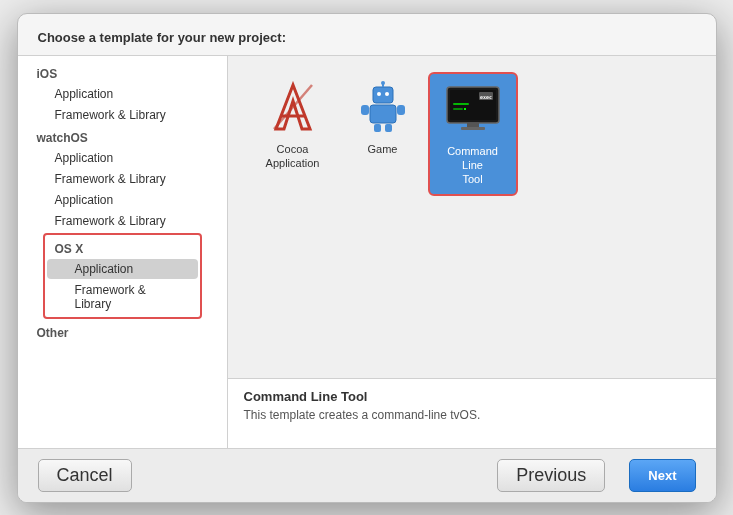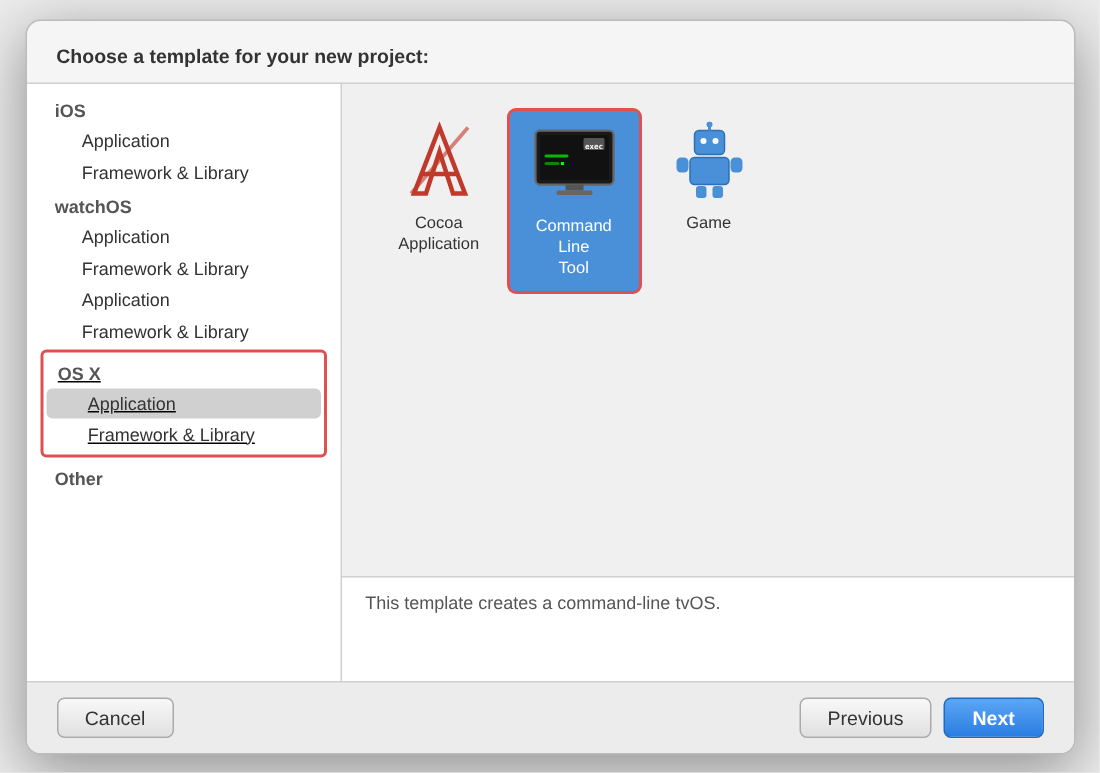--- a/index.html
+++ b/index.html
@@ -60,23 +60,22 @@
       cursor: pointer;
       border-radius: 4px;
       margin: 1px 4px;
     }
     .sidebar-item.selected {
       background: #d0d0d0;
     }
     .os-x-group {
       border: 2px solid #e05050;
       border-radius: 4px;
-      margin: 2px 4px;
+      margin: 2px 20px;
       padding: 2px 0;
-      text-decoration: underline;
     }
     .os-x-group .sidebar-section-header {
       padding-left: 10px;
     }
     .os-x-group .sidebar-item {
       margin: 1px 2px;
     }
     
     .content-area {
       flex: 1;
@@ -145,28 +144,28 @@
     .dialog-footer {
       padding: 10px 20px;
       display: flex;
       justify-content: space-between;
       align-items: center;
       background: #ececec;
       border-top: 1px solid #d0d0d0;
     }
     .btn {
       padding: 5px 18px;
-      font-size: 13px;
+      font-size: 18px;
       border-radius: 5px;
       cursor: pointer;
       border: 1px solid #aaa;
       background: linear-gradient(to bottom, #f8f8f8, #e0e0e0);
       color: #333;
     }
-    .btn-group { display: flex; gap: 8px; }
+    .btn-group { display: flex; gap: 24px; }
     .btn-primary {
       background: linear-gradient(to bottom, #5ba6f5, #2a7de1);
       border: 1px solid #1a6cc0;
       color: #fff;
       font-weight: 600;
       border-radius: 5px;
       padding: 5px 18px;
       cursor: pointer;
       font-size: 13px;
     }
@@ -214,20 +213,45 @@
 
               <polygon points="27,4 10,48 18,48 27,20 36,48 44,48" fill="none" stroke="#c0392b" stroke-width="3"></polygon>
               <line x1="15" y1="35" x2="39" y2="35" stroke="#c0392b" stroke-width="3"></line>
 
               <line x1="8" y1="48" x2="46" y2="4" stroke="#c0392b" stroke-width="2.5" opacity="0.6"></line>
             </svg>
           </div>
           <div class="template-label">Cocoa<br>Application</div>
         </div>
 
+        <div class="template-item">
+          <div class="template-icon">
+
+            <svg width="54" height="54" viewBox="0 0 54 54">
+
+              <rect x="17" y="6" width="20" height="16" rx="3" fill="#4a90d9" stroke="#2a70b9" stroke-width="1"></rect>
+
+              <circle cx="23" cy="13" r="2" fill="#fff"></circle>
+              <circle cx="31" cy="13" r="2" fill="#fff"></circle>
+
+              <line x1="27" y1="6" x2="27" y2="2" stroke="#4a90d9" stroke-width="2"></line>
+              <circle cx="27" cy="2" r="2" fill="#4a90d9"></circle>
+
+              <rect x="14" y="24" width="26" height="18" rx="3" fill="#4a90d9" stroke="#2a70b9" stroke-width="1"></rect>
+
+              <rect x="5" y="24" width="8" height="10" rx="3" fill="#4a90d9"></rect>
+              <rect x="41" y="24" width="8" height="10" rx="3" fill="#4a90d9"></rect>
+
+              <rect x="18" y="43" width="7" height="8" rx="2" fill="#4a90d9"></rect>
+              <rect x="29" y="43" width="7" height="8" rx="2" fill="#4a90d9"></rect>
+            </svg>
+          </div>
+          <div class="template-label">Game</div>
+        </div>
+
         <div class="template-item selected">
           <div class="template-icon">
             <svg width="56" height="50" viewBox="0 0 56 50">
 
               <rect x="2" y="2" width="52" height="36" rx="3" fill="#1a1a1a" stroke="#666" stroke-width="1.5"></rect>
 
               <rect x="5" y="5" width="46" height="30" rx="1" fill="#111"></rect>
 
               <rect x="34" y="7" width="14" height="8" rx="1" fill="#555"></rect>
               <text x="41" y="14" font-size="5" font-family="monospace" text-anchor="middle" fill="#fff" font-weight="bold">exec</text>
@@ -237,48 +261,24 @@
 
               <rect x="19" y="23" width="2" height="2" fill="#0f0"></rect>
 
               <rect x="22" y="38" width="12" height="4" fill="#555"></rect>
               <rect x="16" y="42" width="24" height="3" rx="1" fill="#666"></rect>
             </svg>
           </div>
           <div class="template-label">Command Line<br>Tool</div>
         </div>
 
-        <div class="template-item">
-          <div class="template-icon">
-
-            <svg width="54" height="54" viewBox="0 0 54 54">
-
-              <rect x="17" y="6" width="20" height="16" rx="3" fill="#4a90d9" stroke="#2a70b9" stroke-width="1"></rect>
-
-              <circle cx="23" cy="13" r="2" fill="#fff"></circle>
-              <circle cx="31" cy="13" r="2" fill="#fff"></circle>
-
-              <line x1="27" y1="6" x2="27" y2="2" stroke="#4a90d9" stroke-width="2"></line>
-              <circle cx="27" cy="2" r="2" fill="#4a90d9"></circle>
-
-              <rect x="14" y="24" width="26" height="18" rx="3" fill="#4a90d9" stroke="#2a70b9" stroke-width="1"></rect>
-
-              <rect x="5" y="24" width="8" height="10" rx="3" fill="#4a90d9"></rect>
-              <rect x="41" y="24" width="8" height="10" rx="3" fill="#4a90d9"></rect>
-
-              <rect x="18" y="43" width="7" height="8" rx="2" fill="#4a90d9"></rect>
-              <rect x="29" y="43" width="7" height="8" rx="2" fill="#4a90d9"></rect>
-            </svg>
-          </div>
-          <div class="template-label">Game</div>
-        </div>
-
       </div>
 
       <div class="description-area">
+        <div class="description-title">Command Line Tool</div>
         <div class="description-text">This template creates a command-line tvOS.</div>
       </div>
     </div>
   </div>
 
   <div class="dialog-footer">
     <button class="btn">Cancel</button>
     <div class="btn-group">
       <button class="btn">Previous</button>
       <button class="btn-primary">Next</button>

